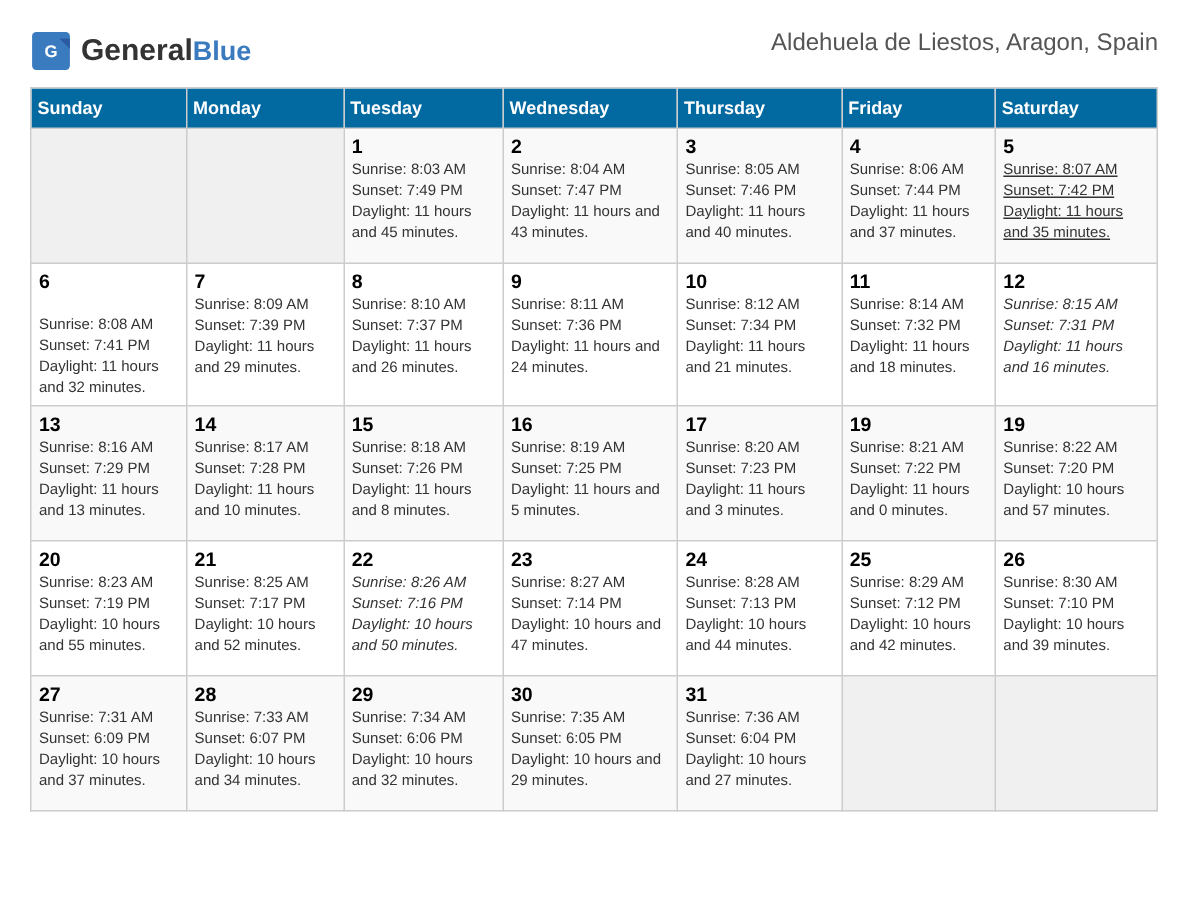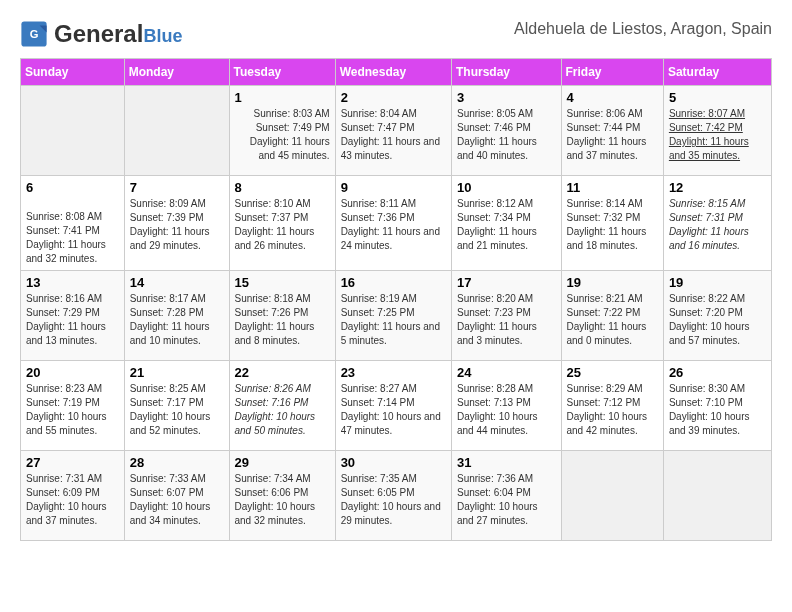--- a/index.html
+++ b/index.html
@@ -36,21 +36,21 @@
     .calendar-subtitle {
       font-size: 16px;
       color: #555;
     }
     table {
       width: 100%;
       border-collapse: collapse;
       font-size: 11px;
     }
     thead tr th {
-      background-color: #d946ef;
+      background-color: #0369a1;
       color: #fff;
       padding: 6px 4px;
       text-align: left;
       font-size: 12px;
       font-weight: bold;
       border: 1px solid #ccc;
     }
     tbody tr td {
       border: 1px solid #ccc;
       padding: 4px 5px;
@@ -85,21 +85,21 @@
 
 <div class="header-section">
   <div class="logo">
     <svg class="logo-icon" viewBox="0 0 40 40">
       <rect x="2" y="2" width="36" height="36" rx="4" fill="#3a7abf"></rect>
       <text x="20" y="26" font-size="16" font-weight="bold" fill="white" text-anchor="middle" font-family="Arial">G</text>
       <polygon points="28,8 38,8 38,18" fill="#2a5a9f"></polygon>
     </svg>
     <div>
       <div style="display:flex; align-items:baseline; gap:0">
-        <span style="font-size:24px; font-weight:bold; color:#333;">General</span>
+        <span style="font-size:20px; font-weight:bold; color:#333;">General</span>
         <span style="font-size:18px; font-weight:bold; color:#3a7abf;">Blue</span>
       </div>
     </div>
   </div>
   <div class="title-section">
     <div class="calendar-subtitle">Aldehuela de Liestos, Aragon, Spain</div>
   </div>
 </div>
 
 <table>
@@ -113,21 +113,21 @@
         <th>Friday</th>
         <th>Saturday</th>
       </tr>
   </thead>
   <tbody id="calendar-body">
   <tr>
         <td class="empty-cell"></td>
         <td class="empty-cell"></td>
         <td>
           <span class="day-number">1</span>
-          <div class="day-info" style="white-space: pre-line; text-align: right;">Sunrise: 8:03 AM
+          <div class="day-info" style="white-space: pre-line;">Sunrise: 8:03 AM
 Sunset: 7:49 PM
 Daylight: 11 hours and 45 minutes.</div>
         </td>
         <td>
           <span class="day-number">2</span>
           <div class="day-info" style="white-space: pre-line;">Sunrise: 8:04 AM
 Sunset: 7:47 PM
 Daylight: 11 hours and 43 minutes.</div>
         </td>
         <td>

